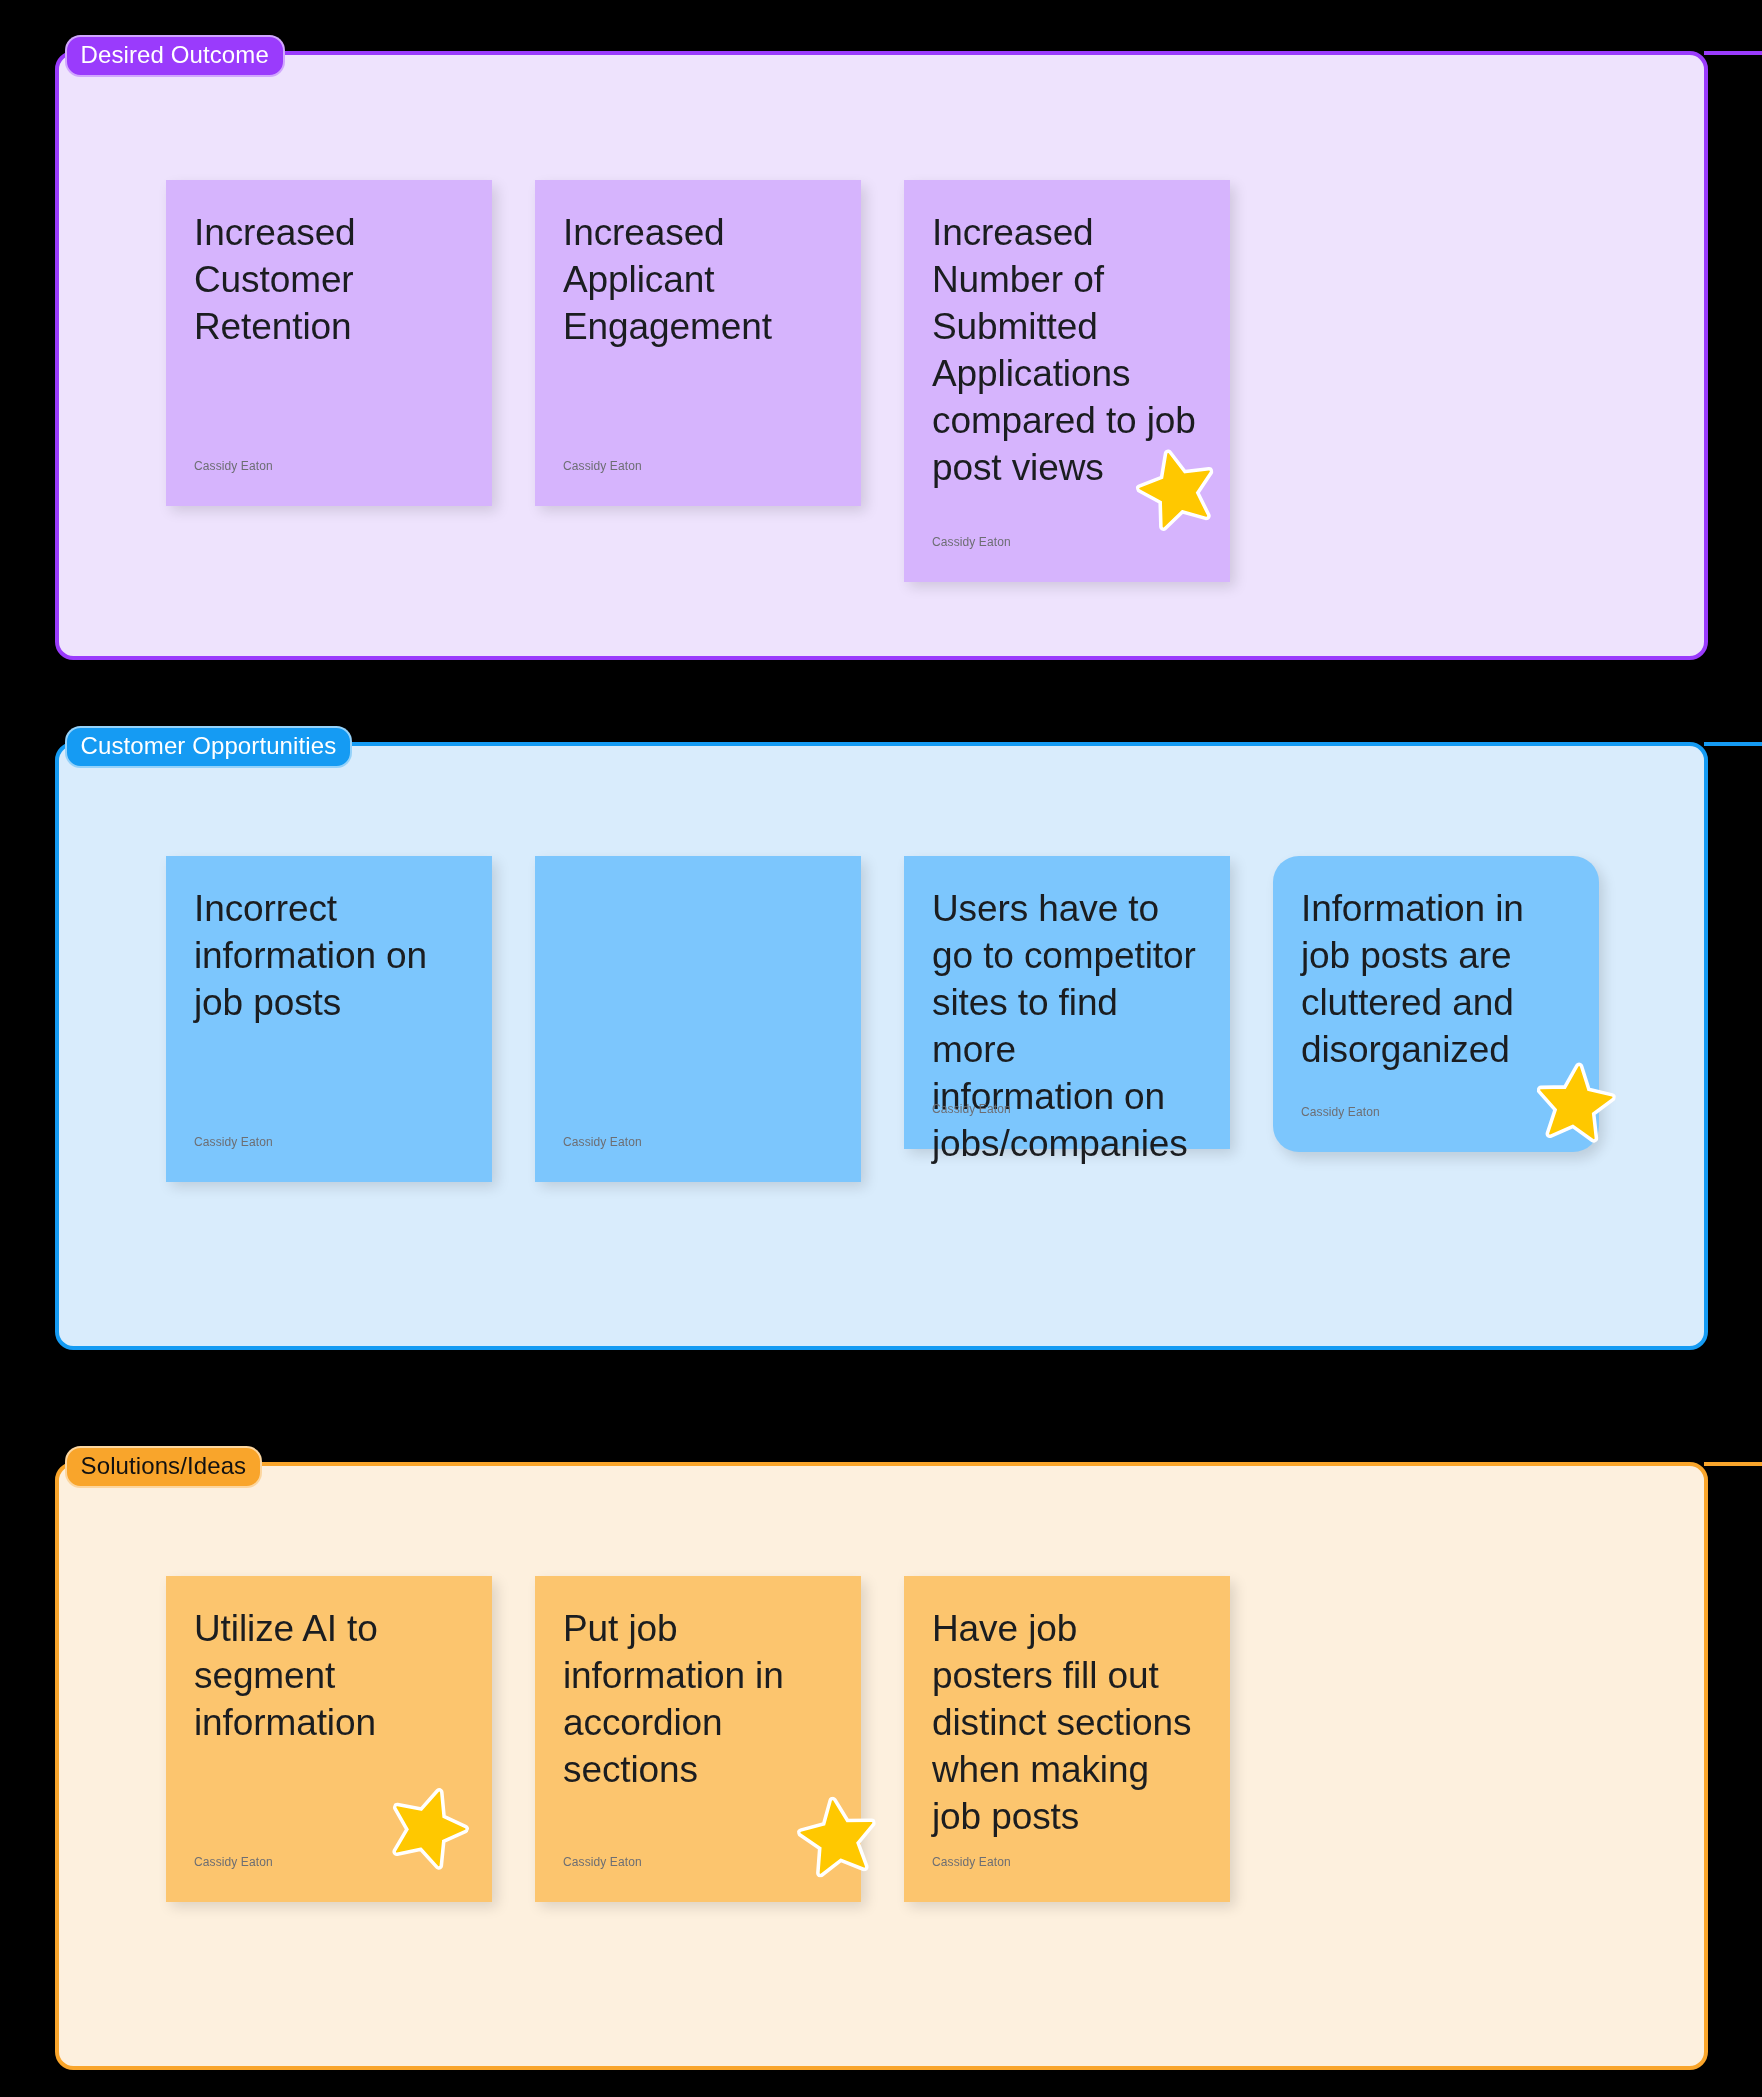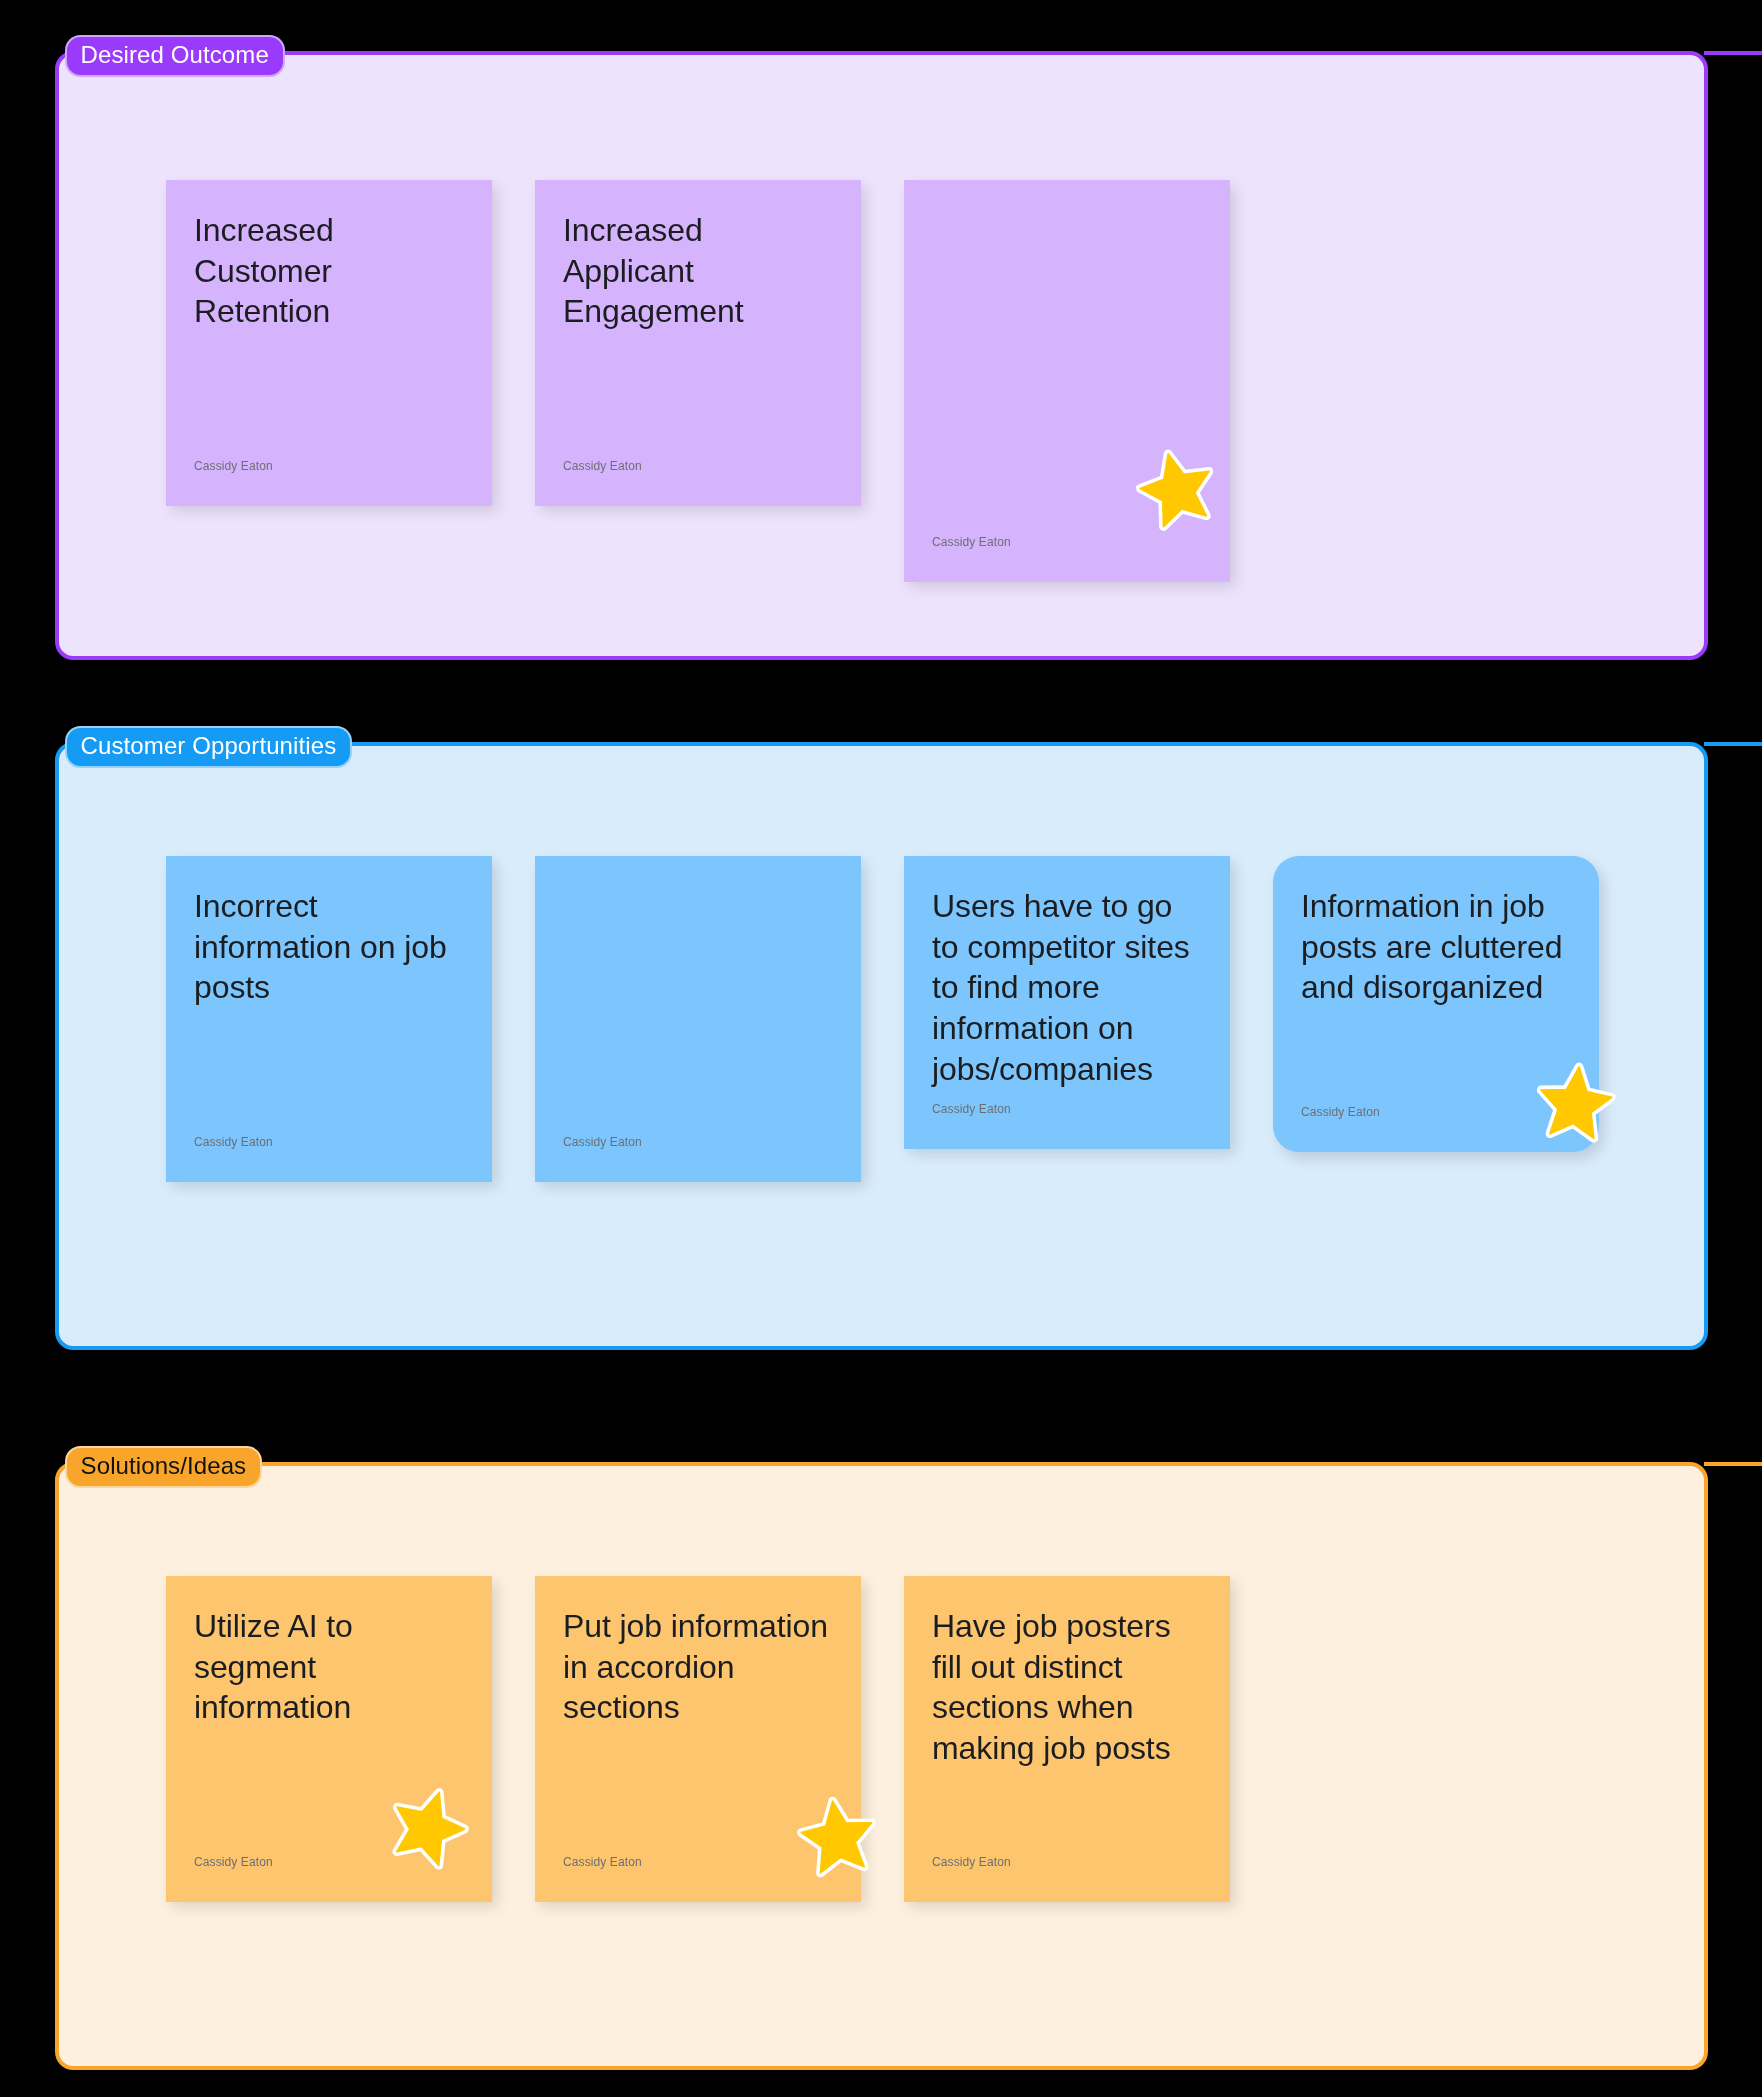--- a/index.html
+++ b/index.html
@@ -73,21 +73,21 @@
     box-shadow: 5px 6.3px 12.7px rgba(0,0,0,0.13);
     display: flex;
     flex-direction: column;
   }
 
   .note-purple { background: #D6B4FD; }
   .note-blue   { background: #7CC6FD; }
   .note-orange { background: #FCC56E; }
 
   .note-text {
-    font-size: 32px;
+    font-size: 37px;
     line-height: 1.27;
     color: #1B1D20;
     font-weight: 400;
     letter-spacing: -0.1px;
     word-wrap: break-word;
   }
 
   .note-author {
     font-size: 12px;
     line-height: 1;
@@ -121,20 +121,21 @@
         <div class="note-text">Increased Customer Retention</div>
         <div class="note-author" style="bottom:34px;">Cassidy Eaton</div>
       </div>
 
       <div class="note note-purple" style="left:476px; top:125px; height:326px;">
         <div class="note-text">Increased Applicant Engagement</div>
         <div class="note-author" style="bottom:34px;">Cassidy Eaton</div>
       </div>
 
       <div class="note note-purple" style="left:845px; top:125px; height:402px;">
+        <div class="note-text">Increased Number of Submitted Applications compared to job post views</div>
         <div class="note-author" style="bottom:34px;">Cassidy Eaton</div>
         <div class="star" style="right:14px; bottom:55px; transform:rotate(-14deg);">
           <svg viewBox="0 0 100 100" xmlns="http://www.w3.org/2000/svg">
             <path d="M50 6 L63 36 L95 40 L71 62 L78 94 L50 78 L22 94 L29 62 L5 40 L37 36 Z" fill="#FFC800" stroke="#FFFFFF" stroke-width="11" stroke-linejoin="round" stroke-linecap="round"></path>
             <path d="M50 6 L63 36 L95 40 L71 62 L78 94 L50 78 L22 94 L29 62 L5 40 L37 36 Z" fill="#FFC800" stroke="#FFC800" stroke-width="2" stroke-linejoin="round"></path>
           </svg>
         </div>
       </div>
 
     </div>

